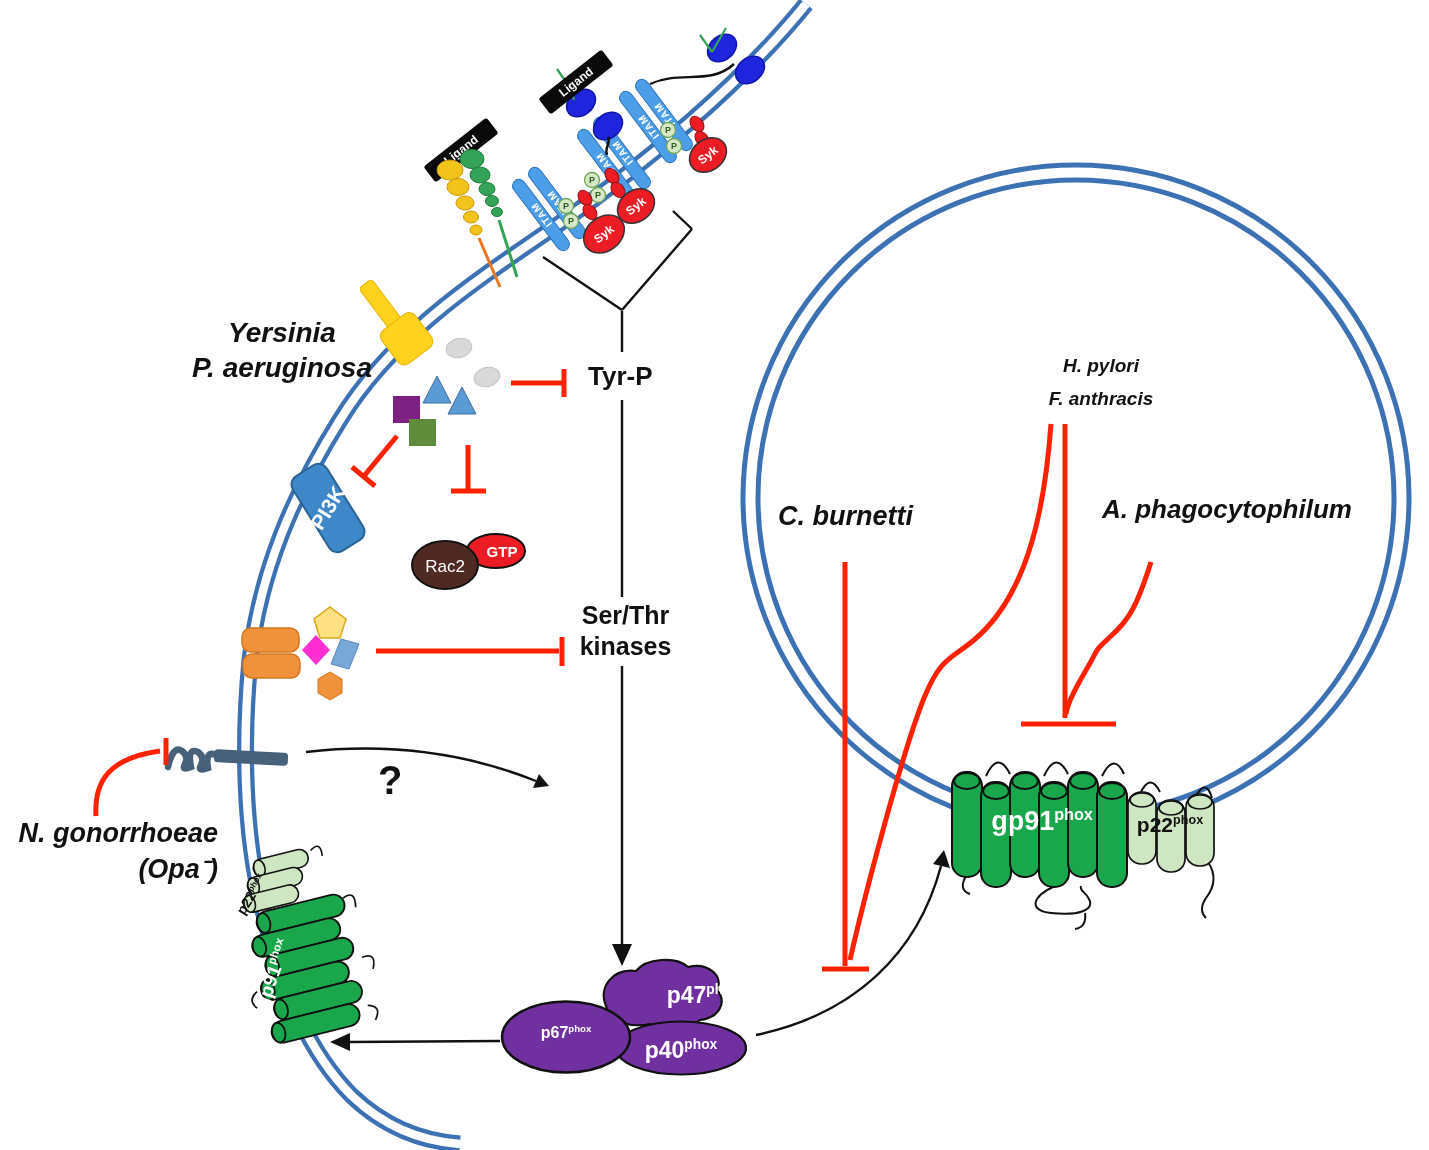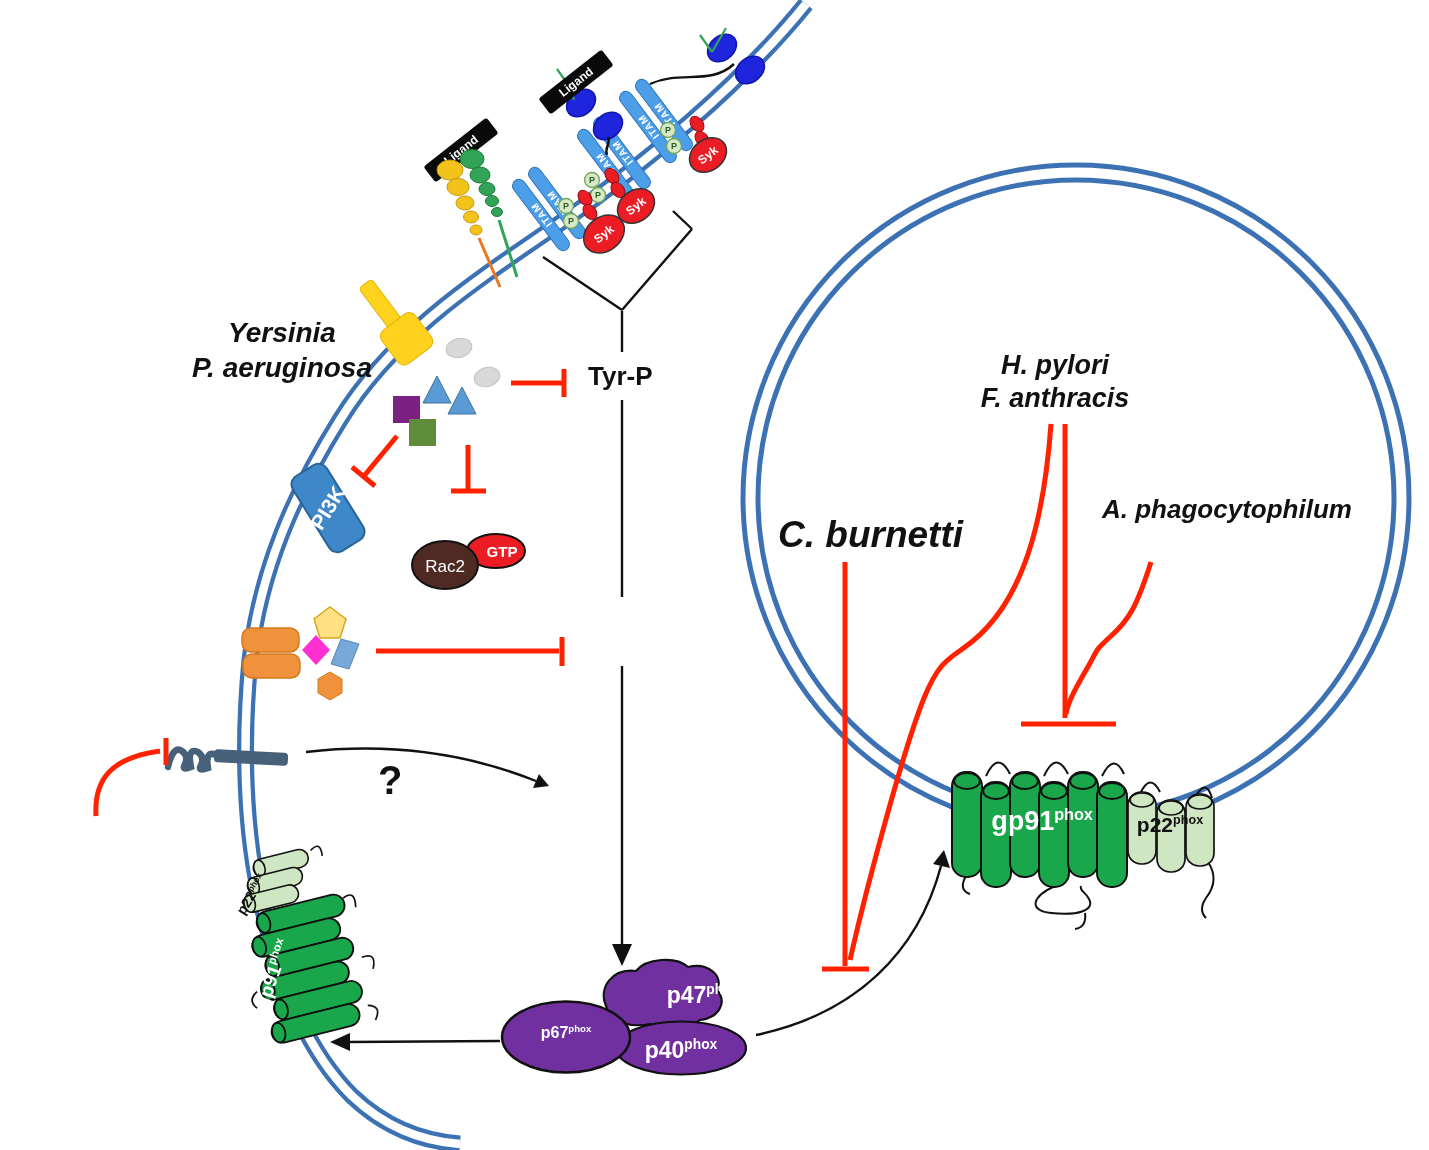--- a/index.html
+++ b/index.html
@@ -272,31 +272,39 @@
   </g>
 </svg>
 
 <div class="lbl it ctr blk" style="left:192px;top:284px;width:180px;font-size:28px;margin-top:32px;">
   <div>Yersinia</div>
   <div>P. aeruginosa</div>
 </div>
 
 <div class="lbl" style="left:588px;top:360px;font-size:26px;">Tyr-P</div>
 
-
-
+<div class="lbl ctr blk" style="left:568px;top:600px;width:115px;font-size:25px;">
+  <div>Ser/Thr</div>
+  <div>kinases</div>
+</div>
+
+
+<div class="lbl rt it blk" style="left:15px;top:815px;width:203px;font-size:27px;line-height:36px;">
+  <div>N. gonorrhoeae</div>
+  <div>(Opa⁻)</div>
+</div>
 
 <div class="lbl" style="left:378px;top:756px;font-size:40px;">?</div>
 
-<div class="lbl it ctr blk" style="left:955px;top:349px;width:200px;font-size:27px;line-height:33px;">
+<div class="lbl it ctr blk" style="left:1001px;top:349px;width:200px;font-size:19px;line-height:33px;">
   <div>H. pylori</div>
   <div>F. anthracis</div>
 </div>
 
-<div class="lbl it" style="left:778px;top:500px;font-size:37px;margin-top:12px;">C. burnetti</div>
+<div class="lbl it" style="left:778px;top:500px;font-size:27px;">C. burnetti</div>
 
 <div class="lbl it" style="left:1102px;top:493px;font-size:26px;">A. phagocytophilum</div>
 
 <div class="lbl ctr wh" style="left:962px;top:805px;width:160px;font-size:27px;font-weight:bold;">
   <span>gp91</span><sup>phox</sup>
 </div>
 <div class="lbl ctr" style="left:1124px;top:812px;width:92px;font-size:21px;">
   <span>p22</span><sup>phox</sup>
 </div>
 

